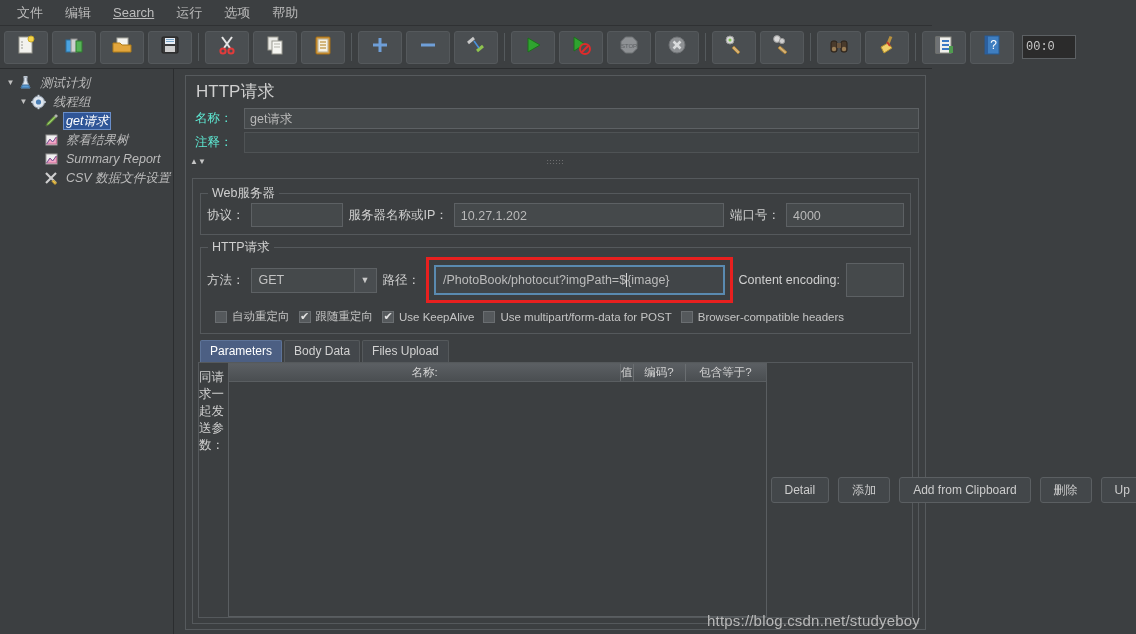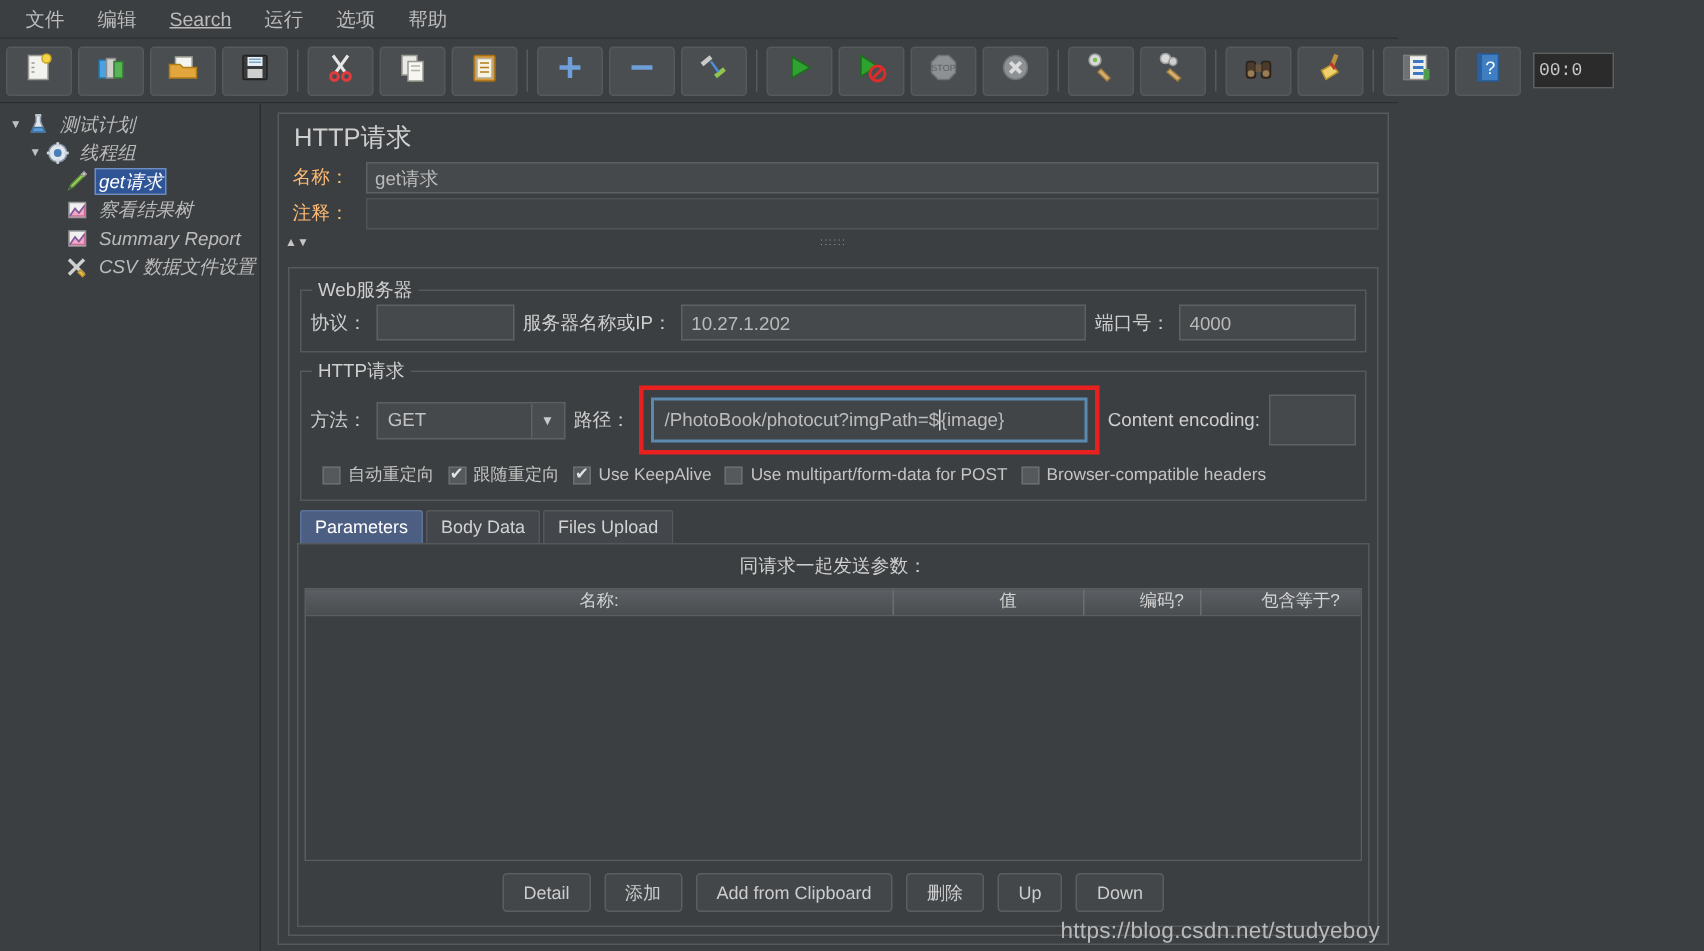--- a/index.html
+++ b/index.html
@@ -71,21 +71,21 @@
     padding: 6px 6px 4px 6px; display: flex; flex-direction: column;
   }
   .panel-frame {
     flex: 1 1 auto; border: 1px solid #565a5d; background: #3c3f41;
     display: flex; flex-direction: column; min-height: 0; padding: 0;
   }
   .panel-title {
     color: #cfcfcf; font-size: 17px; padding: 6px 10px 6px 10px; line-height: 20px;
   }
   .field-row { display: flex; align-items: center; padding: 0 6px 3px 6px; }
-  .field-label { color: #fdba74; font-size: 12.5px; width: 52px; flex: 0 0 52px; padding-left: 3px; }
+  .field-label { color: #5eead4; font-size: 12.5px; width: 52px; flex: 0 0 52px; padding-left: 3px; }
   .txtfield {
     flex: 1 1 auto; height: 21px; background: #45494b; border: 1px solid #5d6164;
     color: #b9b9b9; font-size: 12.5px; padding: 1px 5px; line-height: 19px;
     white-space: nowrap; overflow: hidden;
   }
   .txtfield.flat { border-color: #4f5355; background: #3f4345; }
 
   .collapse-bar {
     height: 10px; display: flex; align-items: center; position: relative;
     padding-left: 4px; color: #c6c6c6; font-size: 7px; letter-spacing: 0px;
@@ -150,25 +150,25 @@
   .cb .cl { color: #c4c4c4; font-size: 11.5px; }
 
   
   .ptabs { display: flex; gap: 2px; padding: 2px 2px 0 2px; }
   .ptab {
     font-size: 12px; padding: 3px 9px; color: #d2d2d2; background: #43474b;
     border: 1px solid #55595c; border-bottom: none; border-radius: 2px 2px 0 0; line-height: 15px; cursor: default;
   }
   .ptab.active { background: #4c5f83; color: #ffffff; border-color: #5d7398; }
 
-  .ptabbody { flex: 1 1 auto; border: 1px solid #55595c; display: flex; flex-direction: column; min-height: 0; }
+  .ptabbody { flex: 1 1 auto; border: 1px solid #55595c; display: flex; flex-direction: row; min-height: 0; }
   .send-caption { text-align: center; color: #cfcfcf; font-size: 12.5px; padding: 6px 0 6px 0; }
 
   .ptable { margin: 0 4px; border: 1px solid #5a5e61; flex: 1 1 auto; display: flex; flex-direction: column; min-height: 0; background: #3c3f41; }
-  .pthead { display: flex; height: 18px; background: linear-gradient(#5b5f63, #4a4e51); border-bottom: 1px solid #5a5e61; gap: 26px; }
+  .pthead { display: flex; height: 18px; background: linear-gradient(#5b5f63, #4a4e51); border-bottom: 1px solid #5a5e61; }
   .pth {
     color: #d4d4d4; font-size: 11.5px; text-align: center; line-height: 17px;
     border-right: 1px solid #6a6e71; overflow: hidden; white-space: nowrap;
   }
   .ptbody { flex: 1 1 auto; background: #3c3f41; }
 
   .btnrow { display: flex; align-items: center; justify-content: center; gap: 9px; padding: 8px 0 9px 0; }
   .btn {
     background: #43474a; border: 1px solid #5b5f62; border-radius: 3px; color: #cdcdcd;
     font-size: 12px; padding: 4px 13px; line-height: 16px; cursor: default; white-space: nowrap;

